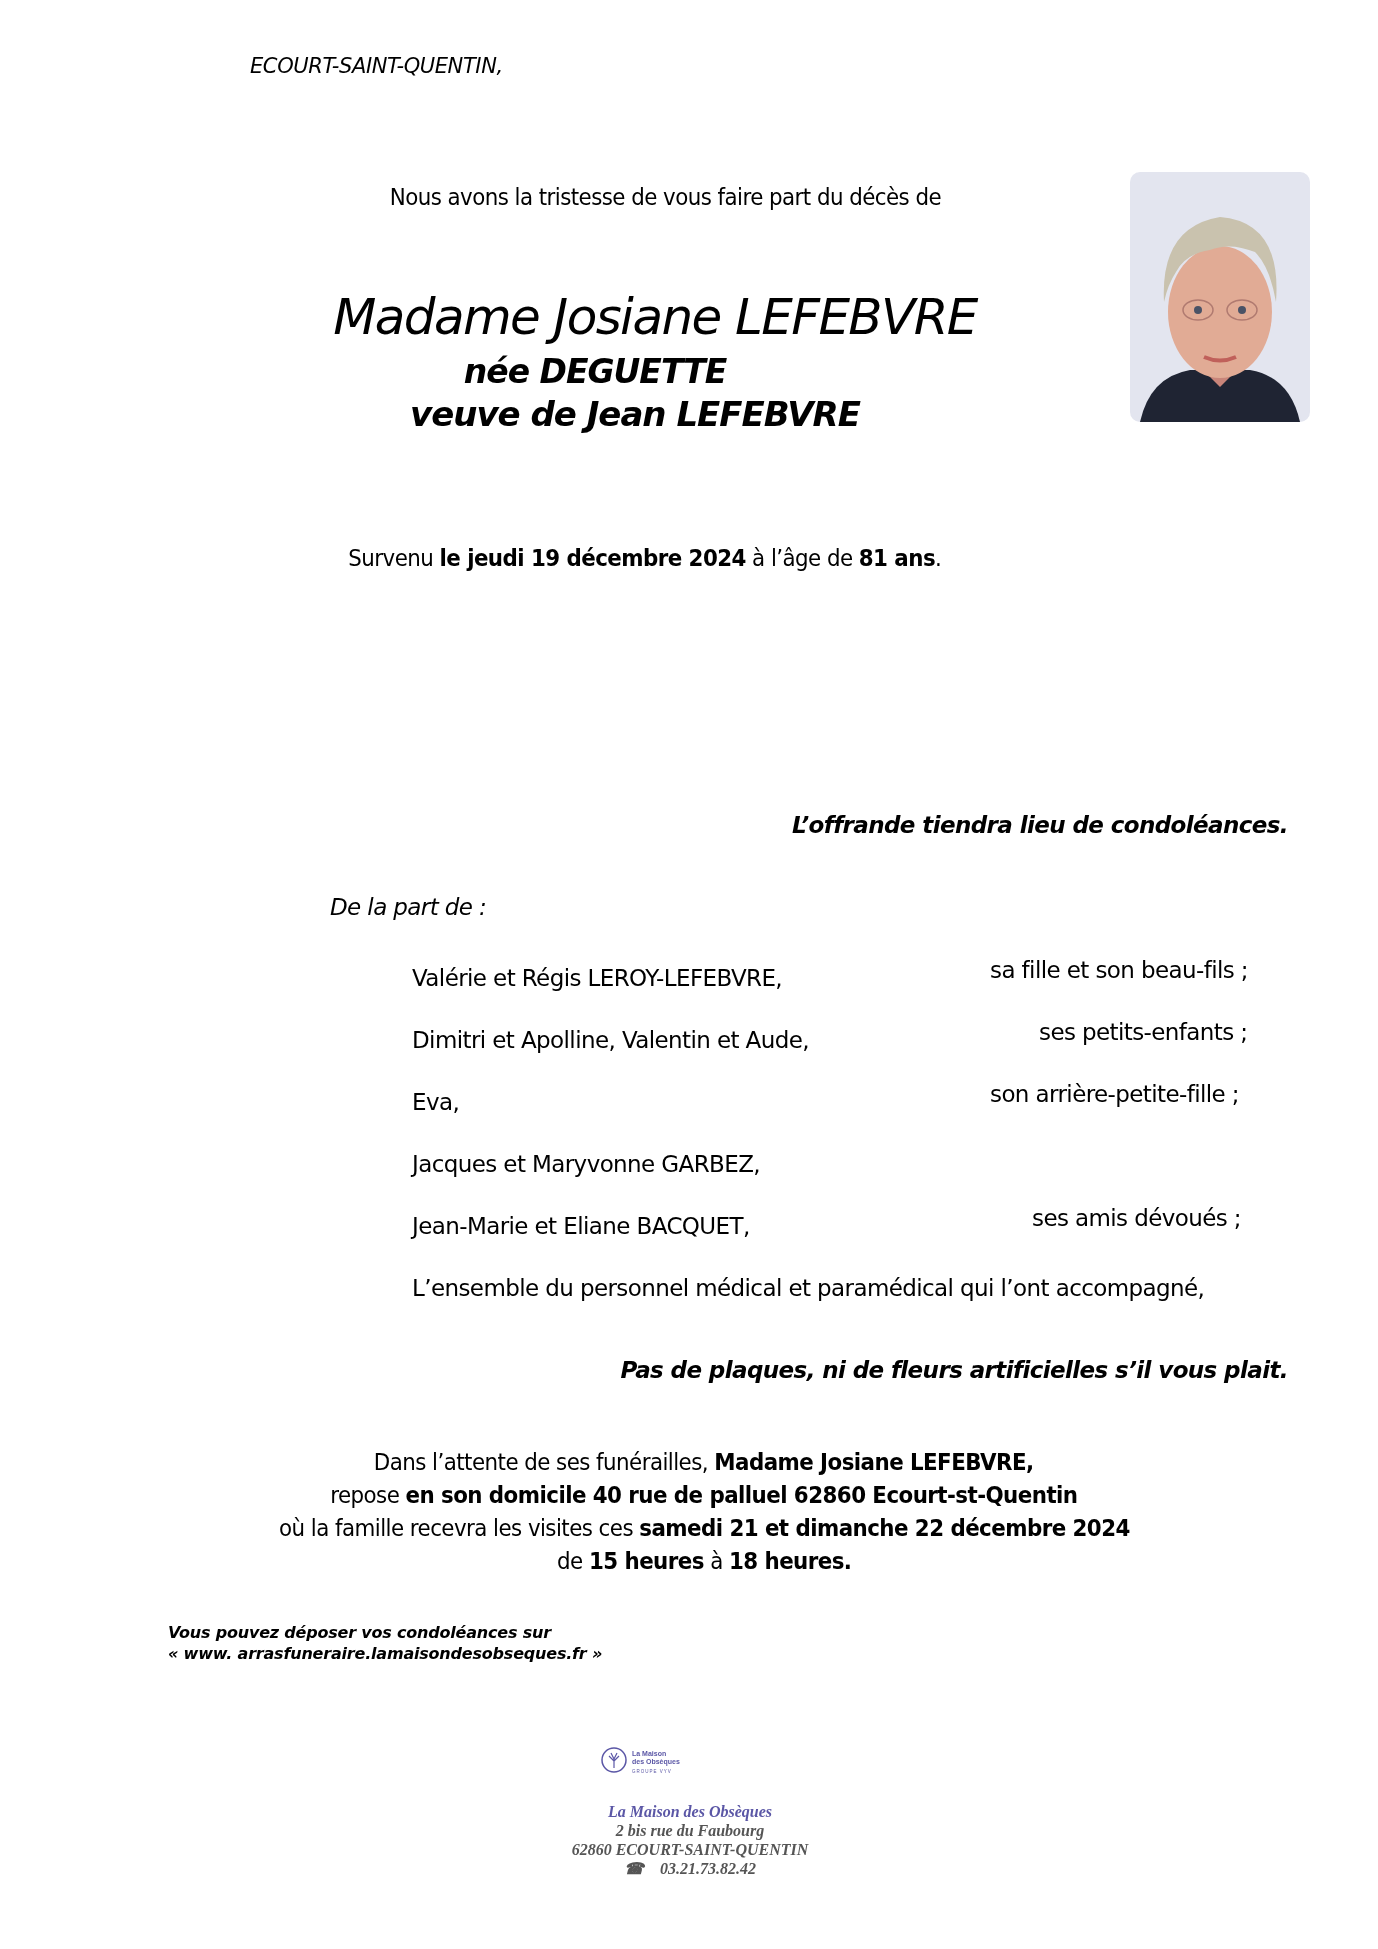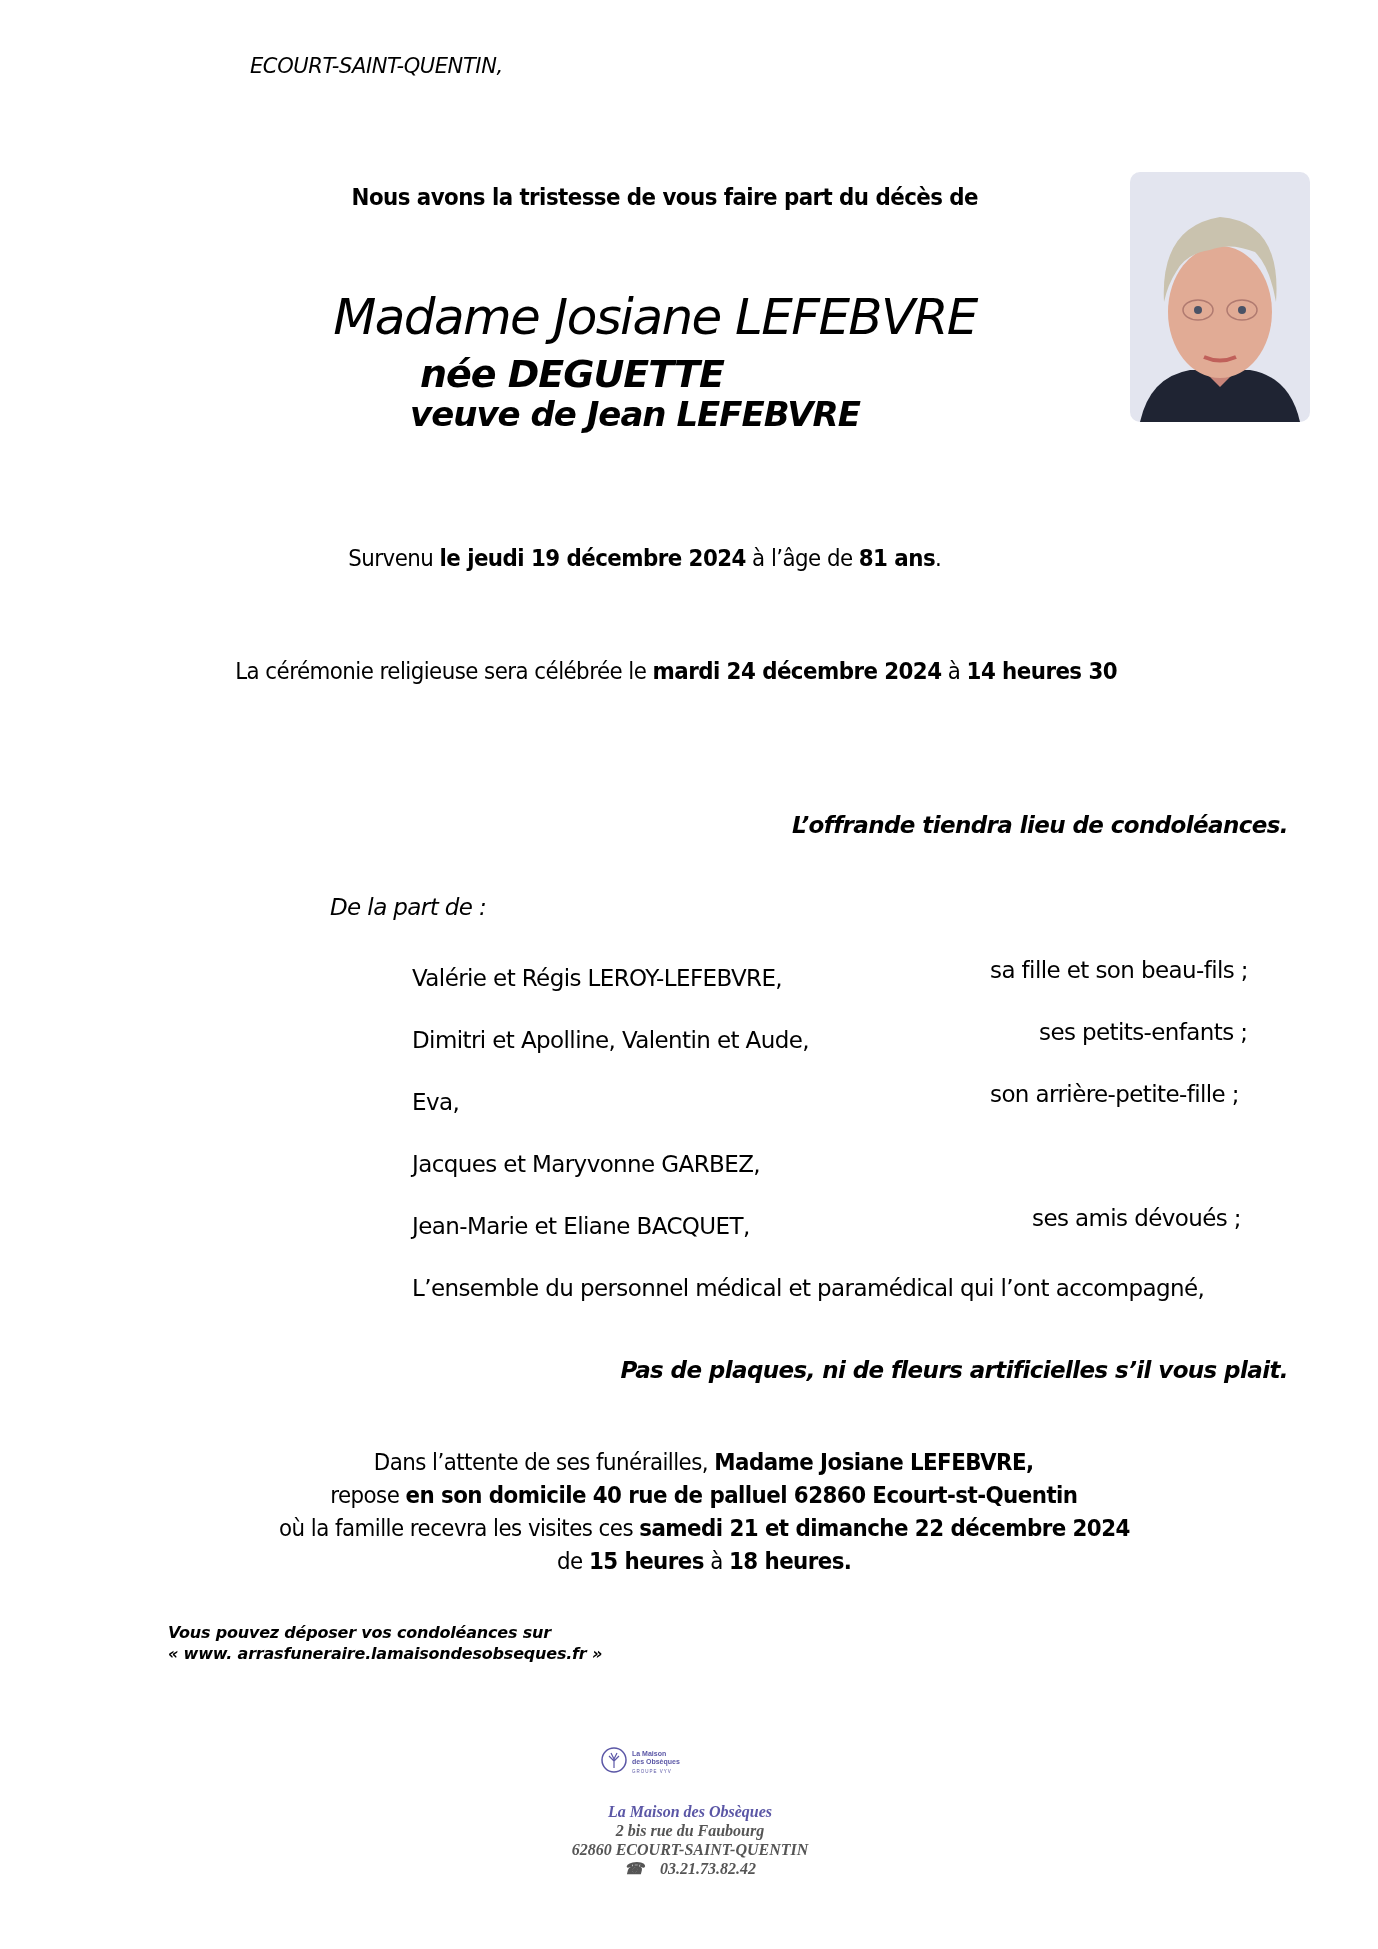--- a/index.html
+++ b/index.html
@@ -8,32 +8,32 @@
     font-family: "DejaVu Sans", "Liberation Sans", sans-serif;
     color: #000;
   }
   .abs { position: absolute; }
   .center { text-align: center; }
   .txt { font-size: 23px; letter-spacing: -0.6px; transform: scaleX(0.93); transform-origin: center; white-space: nowrap; }
   .b { font-weight: bold; }
 
   #header-town { left: 250px; top: 54px; font-size: 21px; font-weight: normal; font-style: italic; letter-spacing: -0.4px; }
 
-  #intro { left: 0; width: 1330px; top: 184px; font-weight: bold; }
+  #intro { left: 0; width: 1330px; top: 184px; }
 
   #photo-frame {
     left: 1130px; top: 172px; width: 180px; height: 250px;
     border-radius: 10px;
     background: radial-gradient(ellipse at center, #dfe2ee 55%, #ffffff 100%);
     overflow: hidden;
   }
   #photo-frame svg { width: 100%; height: 100%; display: block; }
 
   #name-title { left: 0; width: 1310px; top: 288px; font-size: 50px; font-weight: normal; font-style: italic; letter-spacing: -1.6px; }
-  #maiden { left: 0; width: 1144px; top: 352px; font-size: 38px; font-weight: bold; font-style: italic; letter-spacing: -1px; }
+  #maiden { left: 0; width: 1144px; top: 352px; font-size: 33px; font-weight: bold; font-style: italic; letter-spacing: -1px; padding-left: 23px; }
   #widow { left: 0; width: 1270px; top: 394px; font-size: 34px; font-weight: bold; font-style: italic; letter-spacing: -1px; }
 
   #death-line { left: 0; width: 1290px; top: 545px; }
   #ceremony { left: 0; width: 1353px; top: 656px; line-height: 31px; }
 
   #offering { right: 90px; top: 812px; font-size: 23px; font-weight: bold; font-style: italic; letter-spacing: -0.6px; }
 
   #from-label { left: 330px; top: 894px; font-size: 23px; font-style: italic; letter-spacing: -0.6px; }
 
   .family-row { position: absolute; left: 412px; width: 850px; height: 30px; font-size: 23px; letter-spacing: -0.6px; }
@@ -79,21 +79,20 @@
 <div id="maiden" class="abs center">née DEGUETTE</div>
 <div id="widow" class="abs center">veuve de Jean LEFEBVRE</div>
 
 <div id="death-line" class="abs center">
   <span class="txt" style="display:inline-block">
     <span>Survenu </span><span class="b">le jeudi 19 décembre 2024</span><span> à l’âge de </span><span class="b">81 ans</span><span>.</span>
   </span>
 </div>
 
 <div id="ceremony" class="abs center">
-  <div><span class="txt" style="display:inline-block"><span>La cérémonie religieuse sera célébrée le </span><span class="b">mardi 24 décembre 2024</span><span> à </span><span class="b">14 heures 30</span></span></div>
 </div>
 
 <div id="offering" class="abs">L’offrande tiendra lieu de condoléances.</div>
 
 <div id="from-label" class="abs">De la part de :</div>
 
 <div class="family-row" style="top:957px">
   <span class="who">Valérie et Régis LEROY-LEFEBVRE,</span>
   <span class="rel" style="left:578px">sa fille et son beau-fils ;</span>
 </div>

